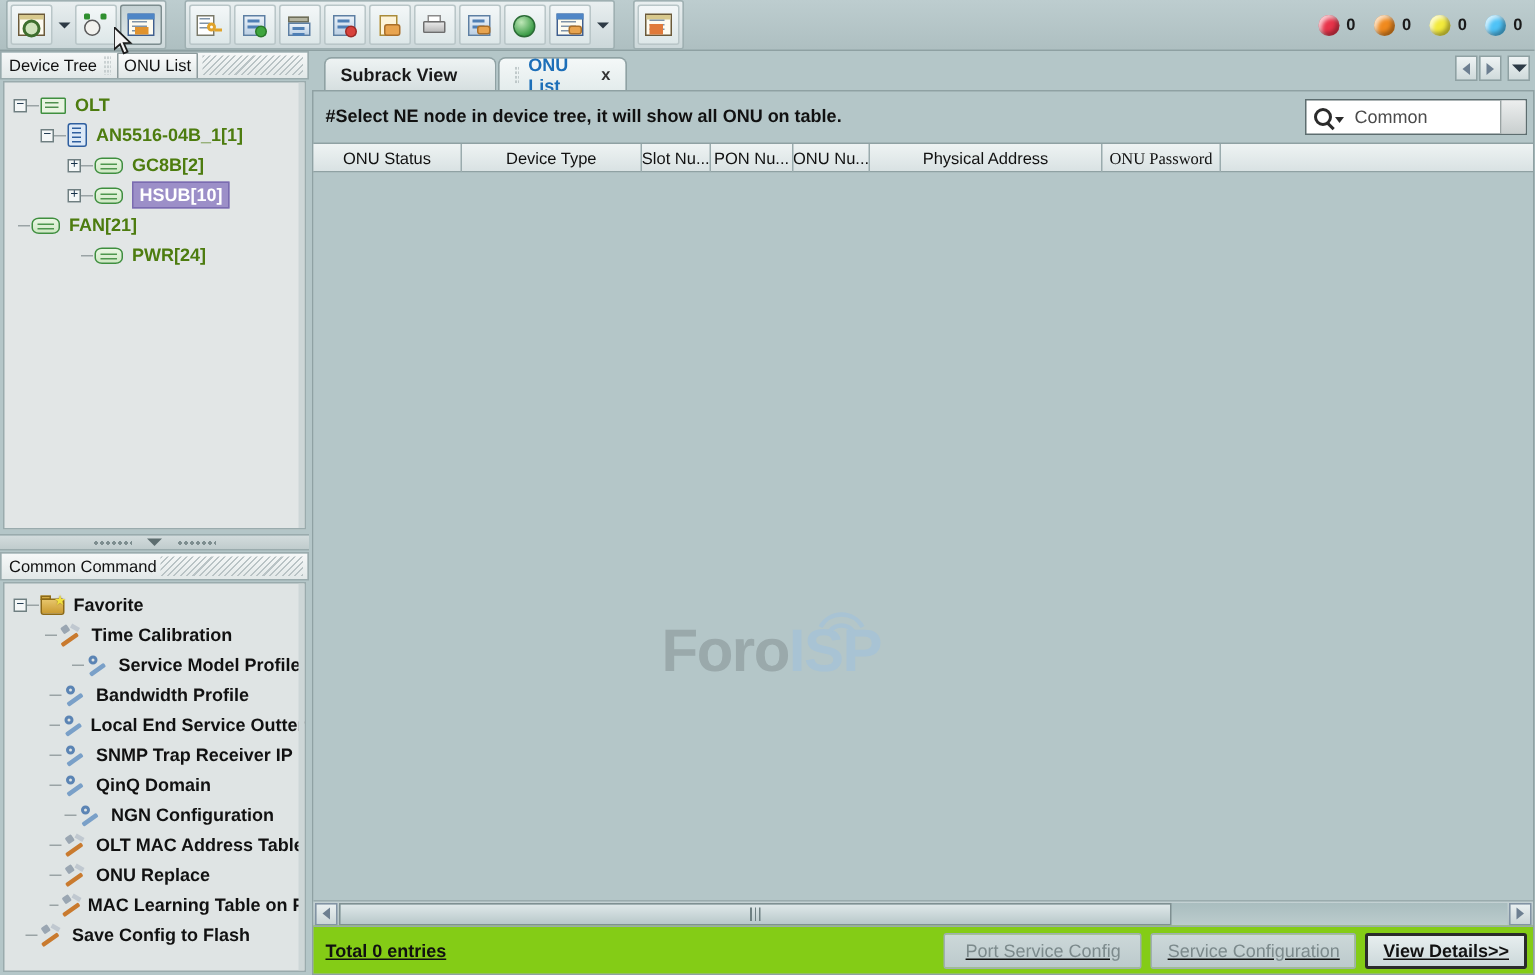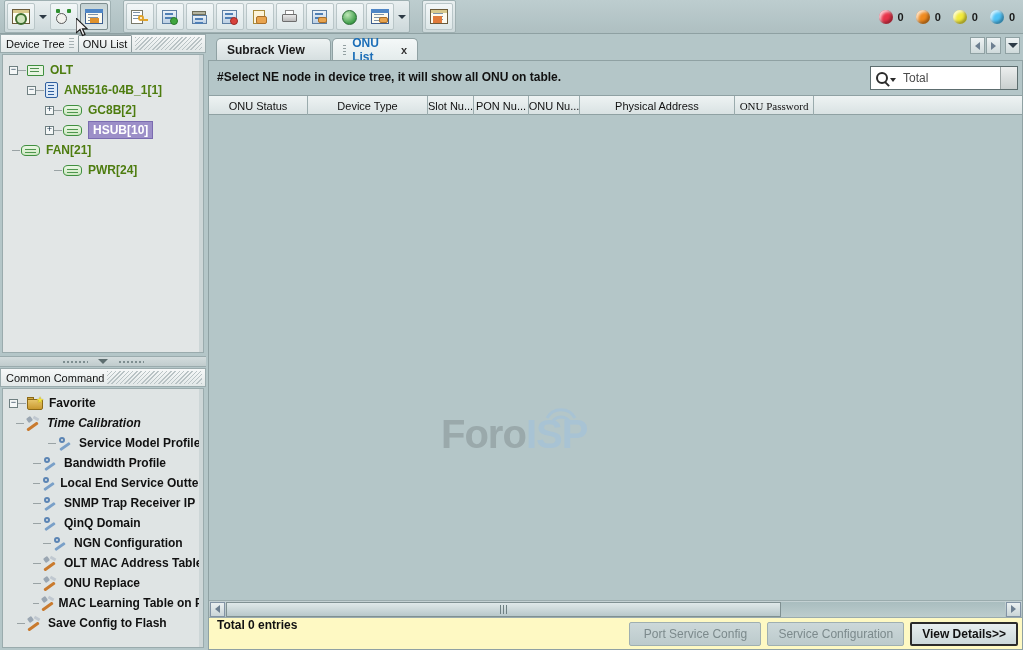--- a/index.html
+++ b/index.html
@@ -203,22 +203,22 @@
   .hbar{position:absolute;left:0;bottom:32px;width:813px;height:17px;display:flex;align-items:center;
     background:linear-gradient(#c4d1d3,#b3c2c4);border-top:1px solid #9aabad;box-sizing:border-box;}
   .hb-arrow{width:15px;height:15px;border:1px solid #8293a4;background:linear-gradient(#eaf0f1,#cad5d7);
     display:flex;align-items:center;justify-content:center;margin:0 1px;box-sizing:border-box;}
   .hb-track{flex:1;height:15px;background:linear-gradient(#a9bdbf,#bccccd);position:relative;}
   .hb-thumb{position:absolute;left:0;top:0;width:555px;height:15px;
     background:linear-gradient(#dfe8e9,#b8c8ca);border:1px solid #7f9092;box-sizing:border-box;
     display:flex;align-items:center;justify-content:center;}
   .hb-grip{width:7px;height:9px;background-image:repeating-linear-gradient(90deg,#6e8082 0 1px,transparent 1px 3px);}
 
-  .footer{position:absolute;left:0;bottom:0;width:813px;height:32px;display:flex;
-    background:#fef9c3;border-top:1px solid #9aabad;box-sizing:border-box;}
+  .footer{position:absolute;left:0;bottom:0;width:813px;height:32px;display:flex;align-items:center;
+    background:#84cc16;border-top:1px solid #9aabad;box-sizing:border-box;text-decoration:underline;}
   .total{margin-left:8px;font-size:12px;font-weight:bold;color:#111;}
   .fbtns{margin-left:auto;display:flex;align-items:center;padding-right:4px;}
   .btn{height:24px;min-width:132px;padding:0 10px;margin-left:6px;font-size:12px;
     border:1px solid #8fa1a3;background:linear-gradient(#e4ebec,#c6d3d5);color:#111;
     display:flex;align-items:center;justify-content:center;border-radius:2px;box-sizing:border-box;}
   .btn.disabled{color:#7c8a8c;background:linear-gradient(#ccd8d9,#bccacc);border-color:#9fafb1;}
   .btn.focused{border:2px solid #2b2b2b;font-weight:bold;min-width:0;
     background:linear-gradient(#e7eeef,#ccd8da);}
 
   
@@ -441,21 +441,21 @@
           <span class="exp">−</span>
           <span class="dash"></span>
           <span class="ic-fav">
             <span class="ftab"></span>
               <span class="fbody"></span>
               <span class="star">★</span>
           </span>
           <span class="cmdlabel">Favorite</span>
         </div>
 
-        <div class="cmdrow" style="padding-left:13px;font-style:italic;">
+        <div class="cmdrow" style="padding-left:27px;">
           <span class="dash"></span>
           <span class="ic-tool">
               <span class="h1"></span>
               <span class="h2"></span>
               <span class="h3"></span>
             </span>
           <span class="cmdlabel">Time Calibration</span>
         </div>
         <div class="cmdrow" style="padding-left:45px;">
           <span class="dash"></span>
@@ -569,21 +569,21 @@
       </div>
     </div>
 
     <div class="content">
 
       <div class="hintrow">
         <div class="hint">#Select NE node in device tree, it will show all ONU on table.</div>
         <div class="searchbox">
           <span class="mag"></span>
           <span class="magtri"></span>
-          <span class="sph">Total</span>
+          <span class="sph">Common</span>
           <span class="sbtn"></span>
         </div>
       </div>
 
       <div class="thead">
         <div class="th" style="width:99px;">ONU Status</div>
         <div class="th" style="width:120px;">Device Type</div>
         <div class="th" style="width:46px;">Slot Nu...</div>
         <div class="th" style="width:55px;">PON Nu...</div>
         <div class="th" style="width:51px;">ONU Nu...</div>

